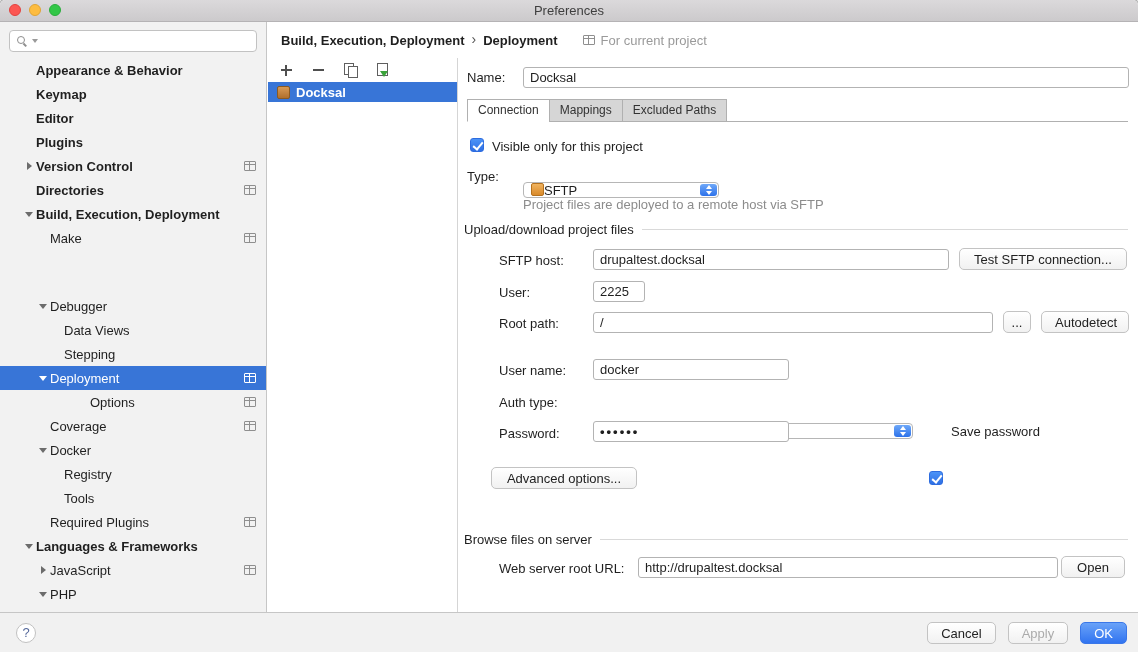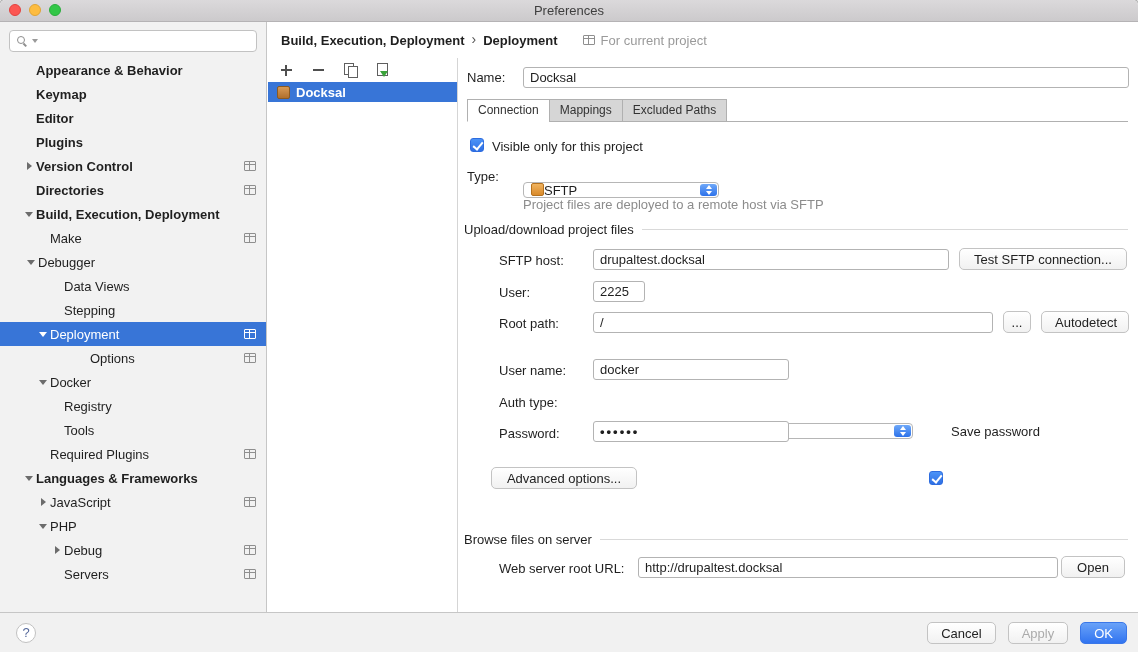--- a/index.html
+++ b/index.html
@@ -156,40 +156,45 @@
         </div>
         <div class="tree-row top" style="padding-left: 22px;">
           <span class="arrow down"></span>
           <span class="lbl">Build, Execution, Deployment</span>
         </div>
         <div class="tree-row" style="padding-left: 36px;">
           <span class="arrow"></span>
           <span class="lbl">Make</span>
           <span class="badge-icon"></span>
         </div>
-        <div class="tree-row" style="padding-left: 24px;">
+        <div class="tree-row" style="padding-left: 36px; margin-top: 44px;">
           <span class="arrow down"></span>
           <span class="lbl">Debugger</span>
         </div>
         <div class="tree-row" style="padding-left: 50px;">
           <span class="arrow"></span>
           <span class="lbl">Data Views</span>
         </div>
         <div class="tree-row" style="padding-left: 50px;">
           <span class="arrow"></span>
           <span class="lbl">Stepping</span>
         </div>
         <div class="tree-row selected" style="padding-left: 36px;">
           <span class="arrow down"></span>
           <span class="lbl">Deployment</span>
           <span class="badge-icon"></span>
         </div>
         <div class="tree-row" style="padding-left: 76px;">
           <span class="arrow"></span>
           <span class="lbl">Options</span>
+          <span class="badge-icon"></span>
+        </div>
+        <div class="tree-row" style="padding-left: 36px;">
+          <span class="arrow"></span>
+          <span class="lbl">Coverage</span>
           <span class="badge-icon"></span>
         </div>
         <div class="tree-row" style="padding-left: 36px;">
           <span class="arrow down"></span>
           <span class="lbl">Docker</span>
         </div>
         <div class="tree-row" style="padding-left: 50px;">
           <span class="arrow"></span>
           <span class="lbl">Registry</span>
         </div>

